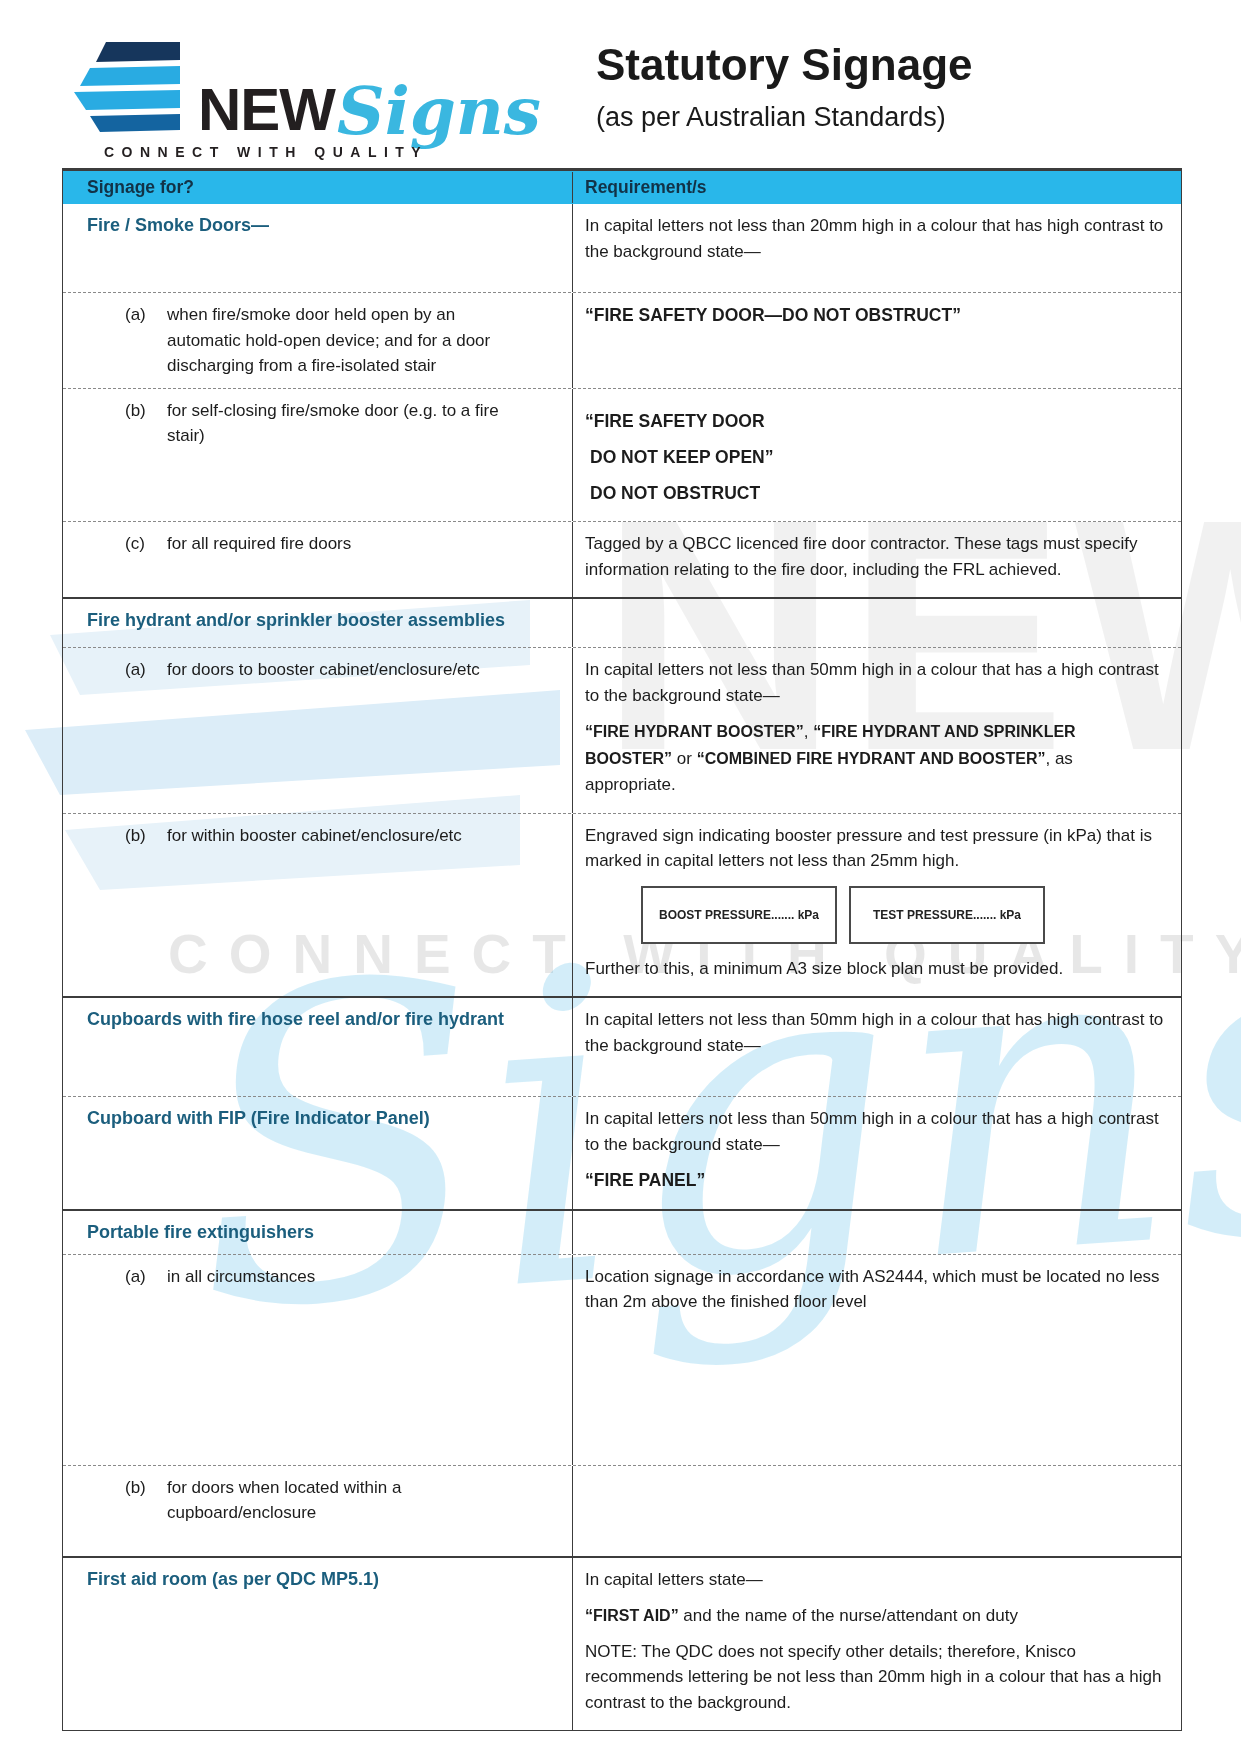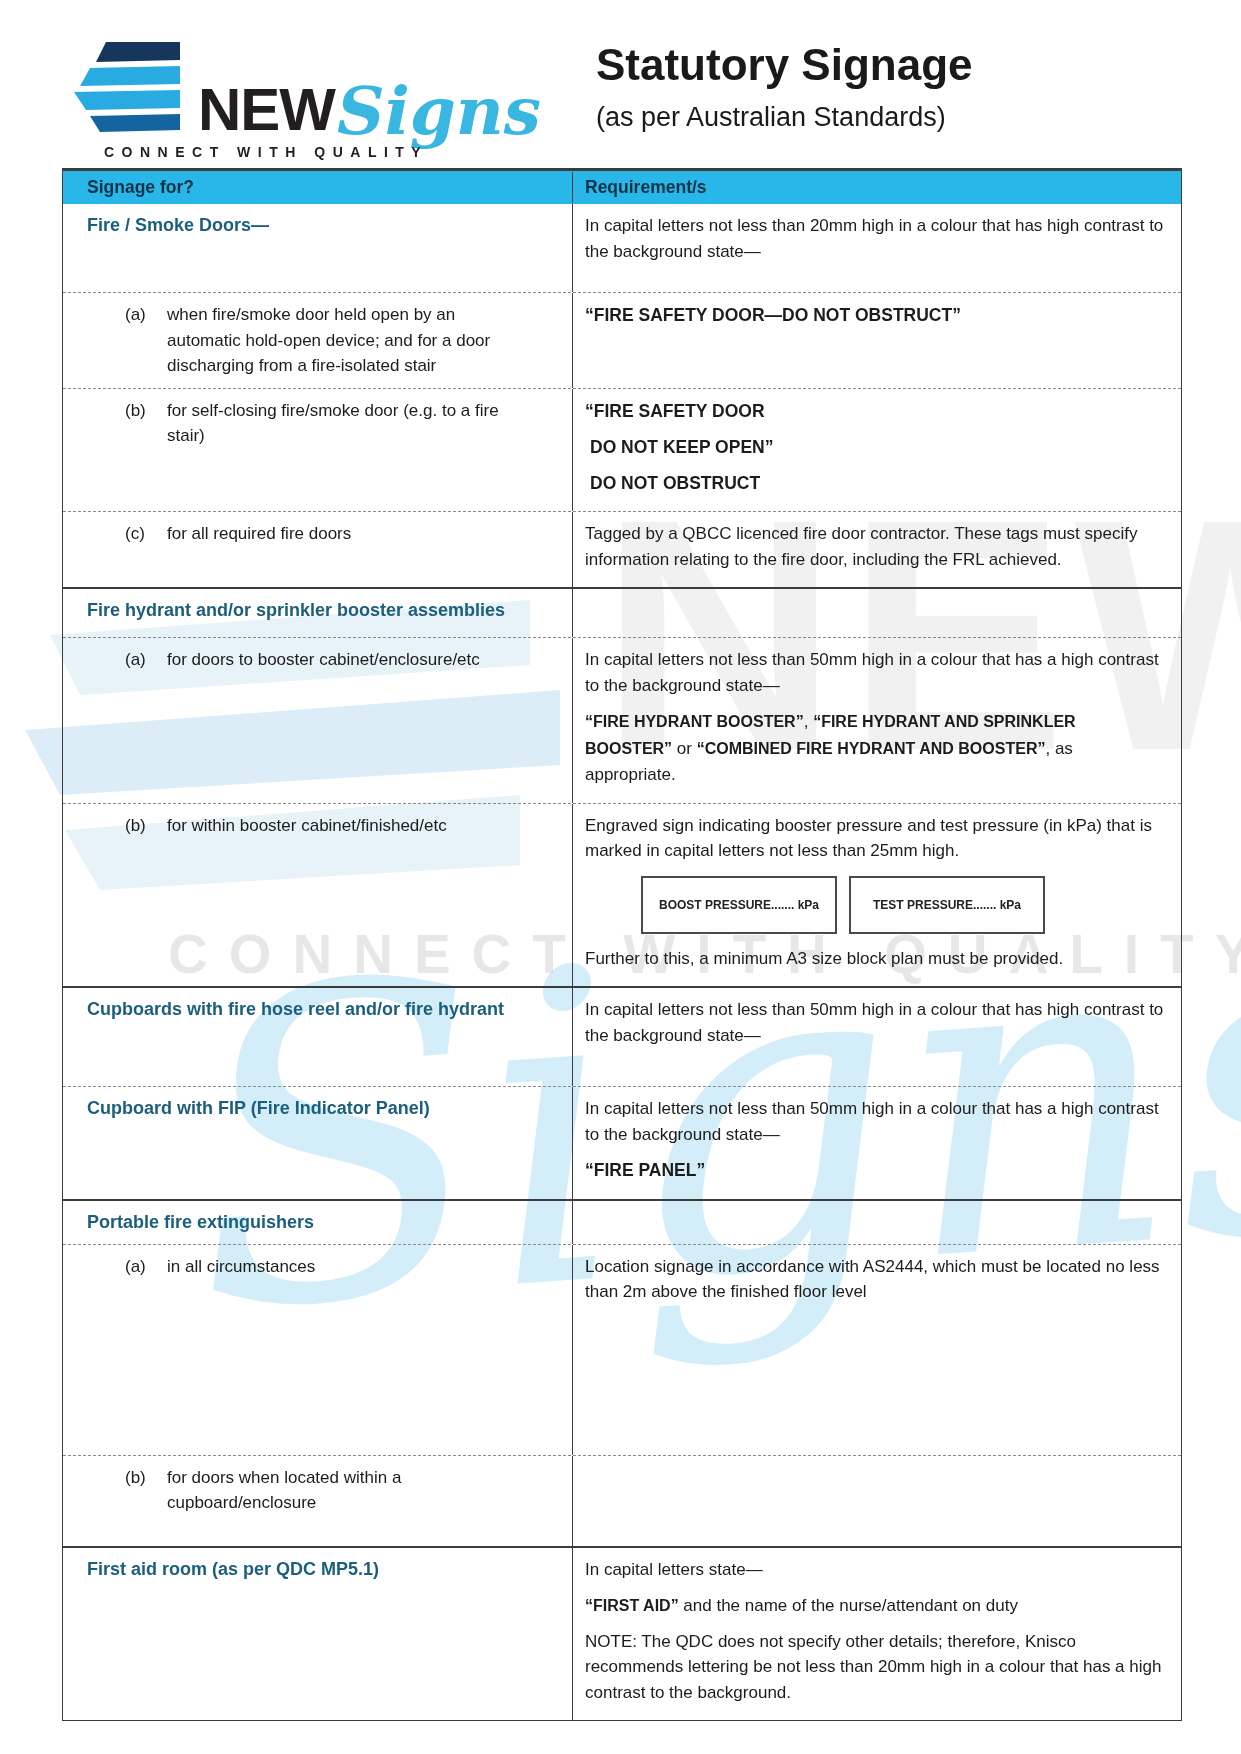--- a/index.html
+++ b/index.html
@@ -123,21 +123,21 @@
           <p class="q" style="margin-top:0">“FIRE SAFETY DOOR—DO NOT OBSTRUCT”</p>
         </div>
     </div>
 
     <div class="tr bt-dash h-r3">
       <div class="td left sub">
         <span class="itemno">(b)</span>
         <span class="itemtext">for self-closing fire/smoke door (e.g. to a fire stair)</span>
       </div>
       <div class="td right">
-        <p class="q" style="margin-top:0">“FIRE SAFETY DOOR</p>
+        <p class="q" style="margin-top:10px">“FIRE SAFETY DOOR</p>
         <p class="q" style="margin-left:5px">DO NOT KEEP OPEN”</p>
         <p class="q" style="margin-left:5px">DO NOT OBSTRUCT</p>
       </div>
     </div>
 
     <div class="tr bt-dash h-r4">
       <div class="td left sub">
         <span class="itemno">(c)</span>
         <span class="itemtext">for all required fire doors</span>
       </div>
@@ -158,21 +158,21 @@
       </div>
       <div class="td right">
         <p>In capital letters not less than 50mm high in a colour that has a high contrast to the background state—</p>
         <p class="q"><span class="b">“FIRE HYDRANT BOOSTER”</span><span class="r">, </span><span class="b">“FIRE HYDRANT AND SPRINKLER BOOSTER”</span><span class="r"> or </span><span class="b">“COMBINED FIRE HYDRANT AND BOOSTER”</span><span class="r">, as appropriate.</span></p>
       </div>
     </div>
 
     <div class="tr bt-dash h-r7">
       <div class="td left sub">
         <span class="itemno">(b)</span>
-        <span class="itemtext">for within booster cabinet/finished/etc</span>
+        <span class="itemtext">for within booster cabinet/enclosure/etc</span>
       </div>
       <div class="td right">
         <p>Engraved sign indicating booster pressure and test pressure (in kPa) that is marked in capital letters not less than 25mm high.</p>
         <div class="pressure-row">
           <div class="pbox">BOOST PRESSURE....... kPa</div>
           <div class="pbox">TEST PRESSURE....... kPa</div>
         </div>
         <p>Further to this, a minimum A3 size block plan must be provided.</p>
       </div>
     </div>

